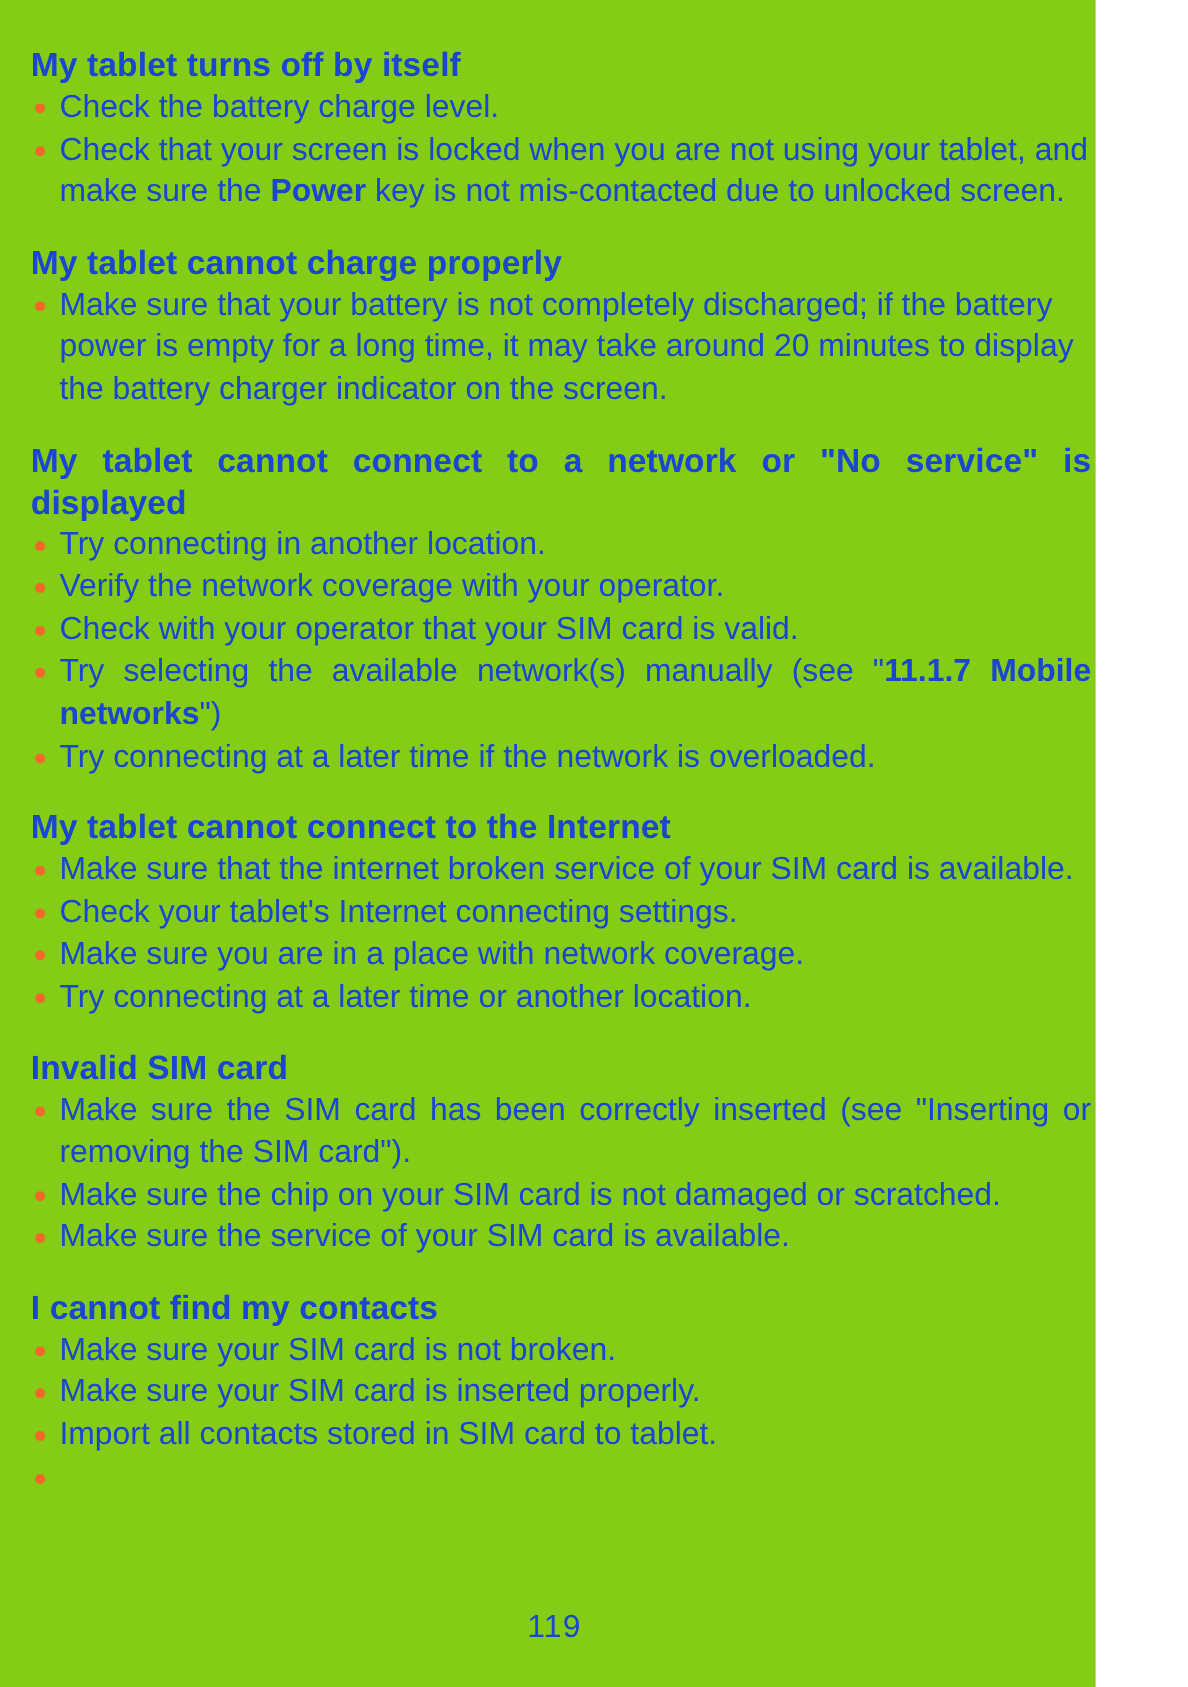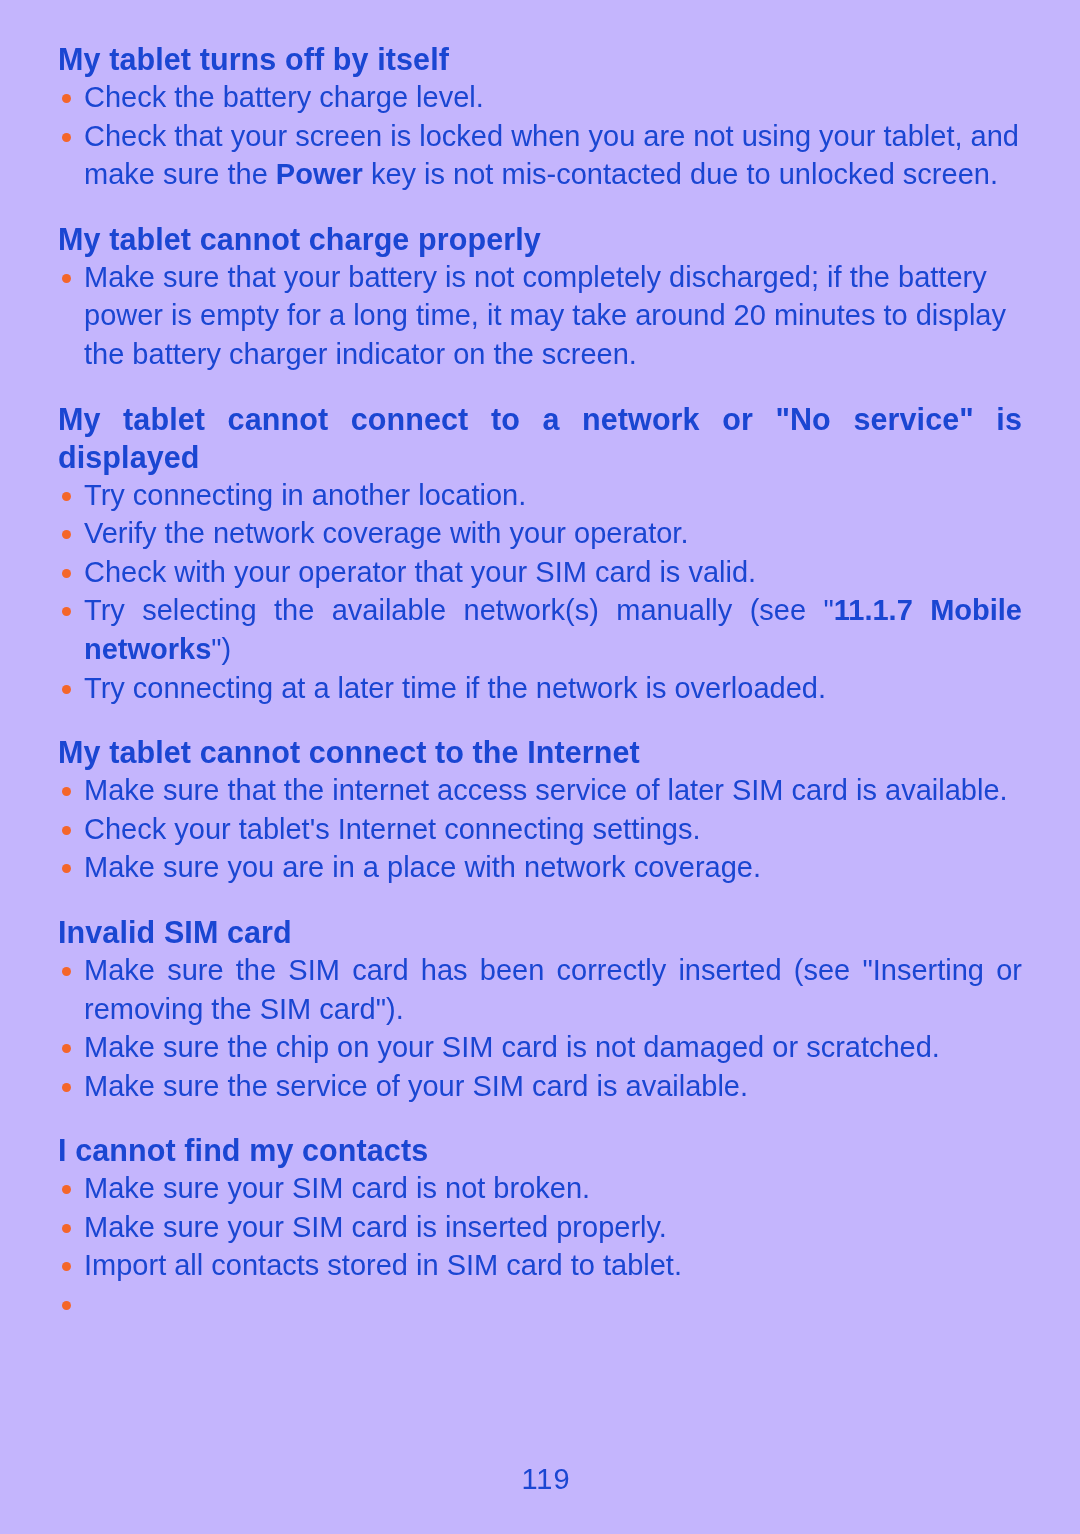--- a/index.html
+++ b/index.html
@@ -8,25 +8,25 @@
     background: #ffffff;
   }
   body {
     width: 1080px;
     height: 1534px;
     font-family: "Liberation Sans", sans-serif;
     -webkit-font-smoothing: antialiased;
   }
   .page {
     position: relative;
-    width: 1080px;
+    width: 996px;
     height: 1534px;
     box-sizing: border-box;
-    padding: 40px 58px 0 58px;
-    background: #c4b5fd;
+    padding: 40px 58px 0 28px;
+    background: #84cc16;
     overflow: hidden;
   }
   .content {
     width: 964px;
   }
 
   
   h2.section-heading {
     color: #1a46d2;
     font-weight: bold;
@@ -123,23 +123,24 @@
           <li class=""><span>Try connecting in another location.</span></li>
           <li class=""><span>Verify the network coverage with your operator.</span></li>
           <li class=""><span>Check with your operator that your SIM card is valid.</span></li>
           <li class="justify "><span>Try selecting the available network(s) manually (see "</span><span class="bold">11.1.7 Mobile networks</span><span>")</span></li>
           <li class=""><span>Try connecting at a later time if the network is overloaded.</span></li>
         </ul>
       </div>
       <div class="block">
         <h2 class="section-heading gap">My tablet cannot connect to the Internet</h2>
         <ul class="bullets">
-          <li class=""><span>Make sure that the internet access service of later SIM card is available.</span></li>
+          <li class=""><span>Make sure that the internet broken service of your SIM card is available.</span></li>
           <li class=""><span>Check your tablet's Internet connecting settings.</span></li>
           <li class=""><span>Make sure you are in a place with network coverage.</span></li>
+          <li class=""><span>Try connecting at a later time or another location.</span></li>
         </ul>
       </div>
       <div class="block">
         <h2 class="section-heading gap">Invalid SIM card</h2>
         <ul class="bullets">
           <li class="justify "><span>Make sure the SIM card has been correctly inserted (see "Inserting or removing the SIM card").</span></li>
           <li class=""><span>Make sure the chip on your SIM card is not damaged or scratched.</span></li>
           <li class=""><span>Make sure the service of your SIM card is available.</span></li>
         </ul>
       </div>

